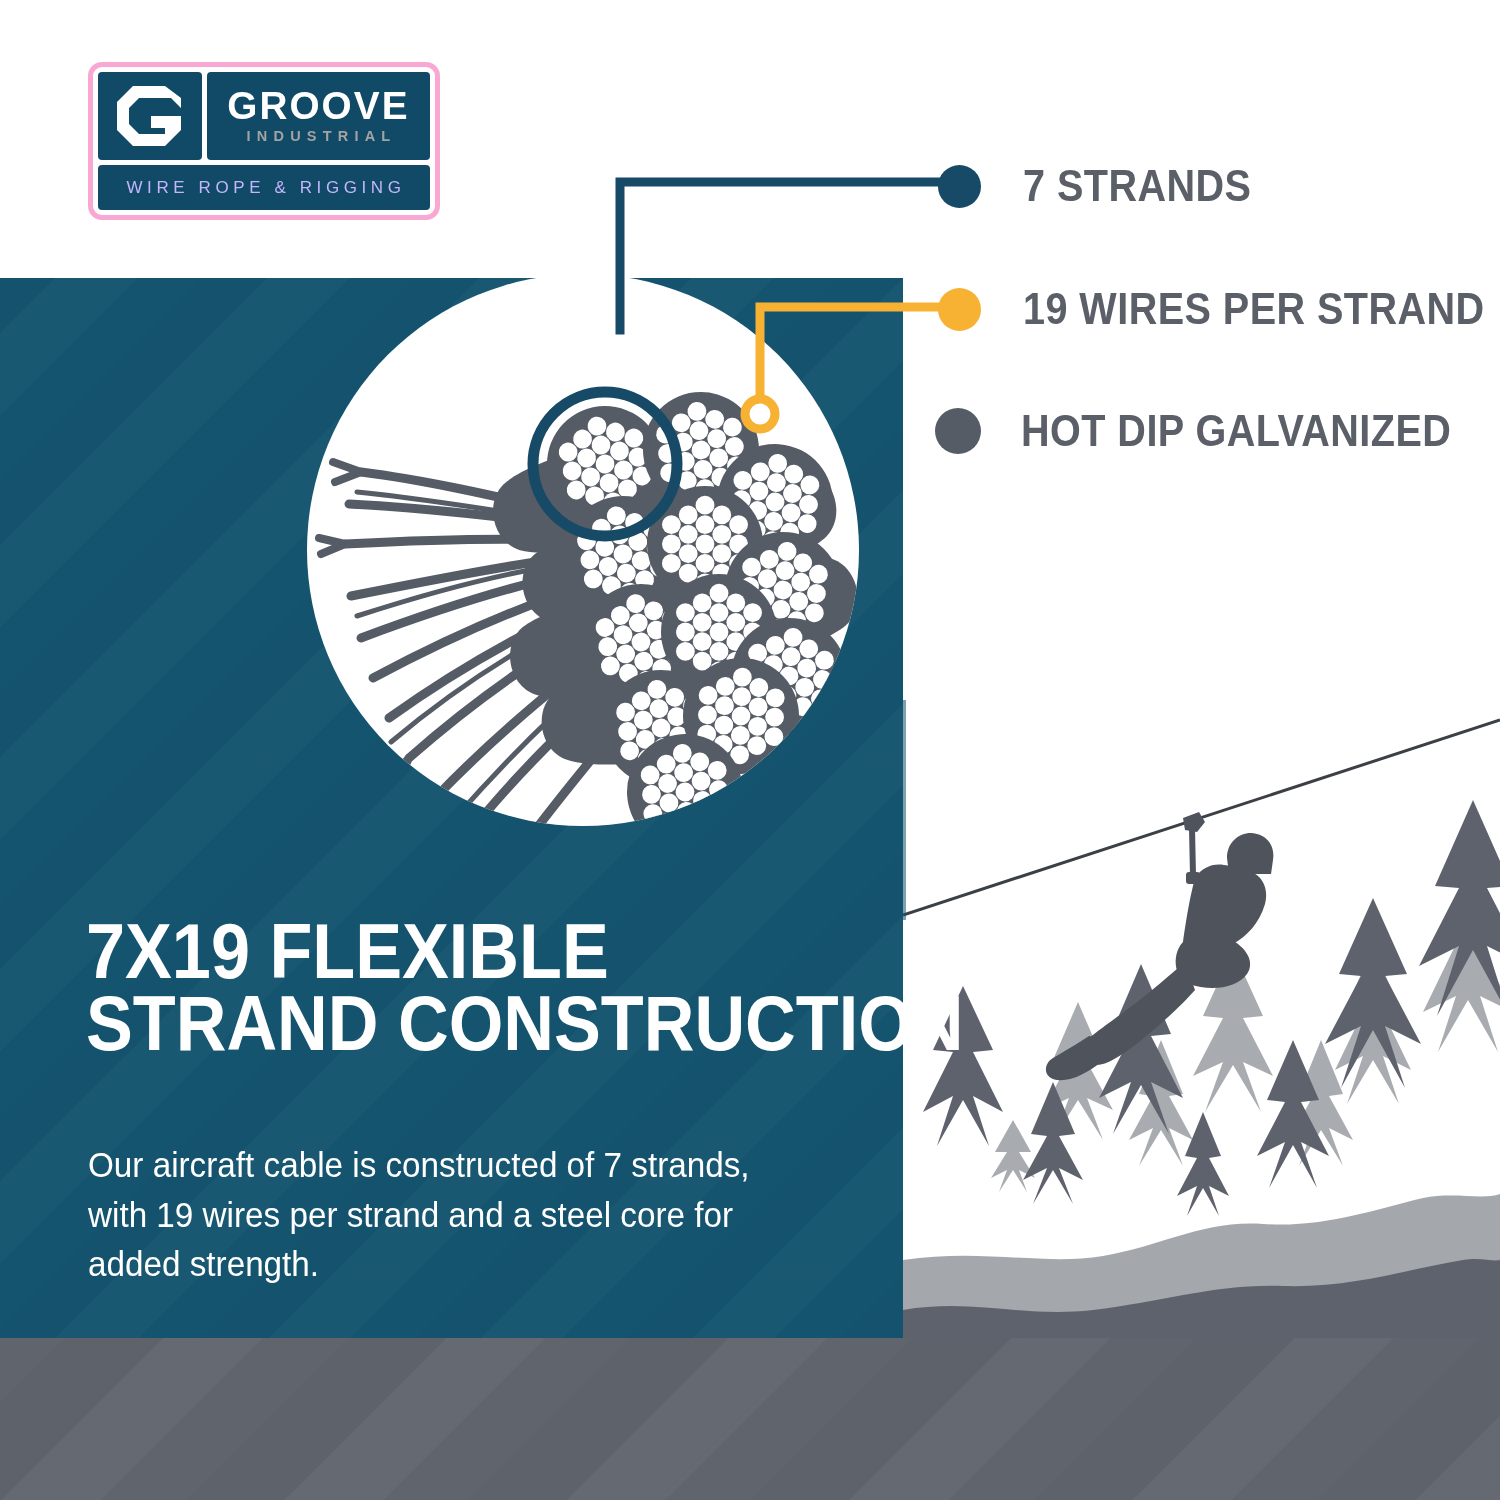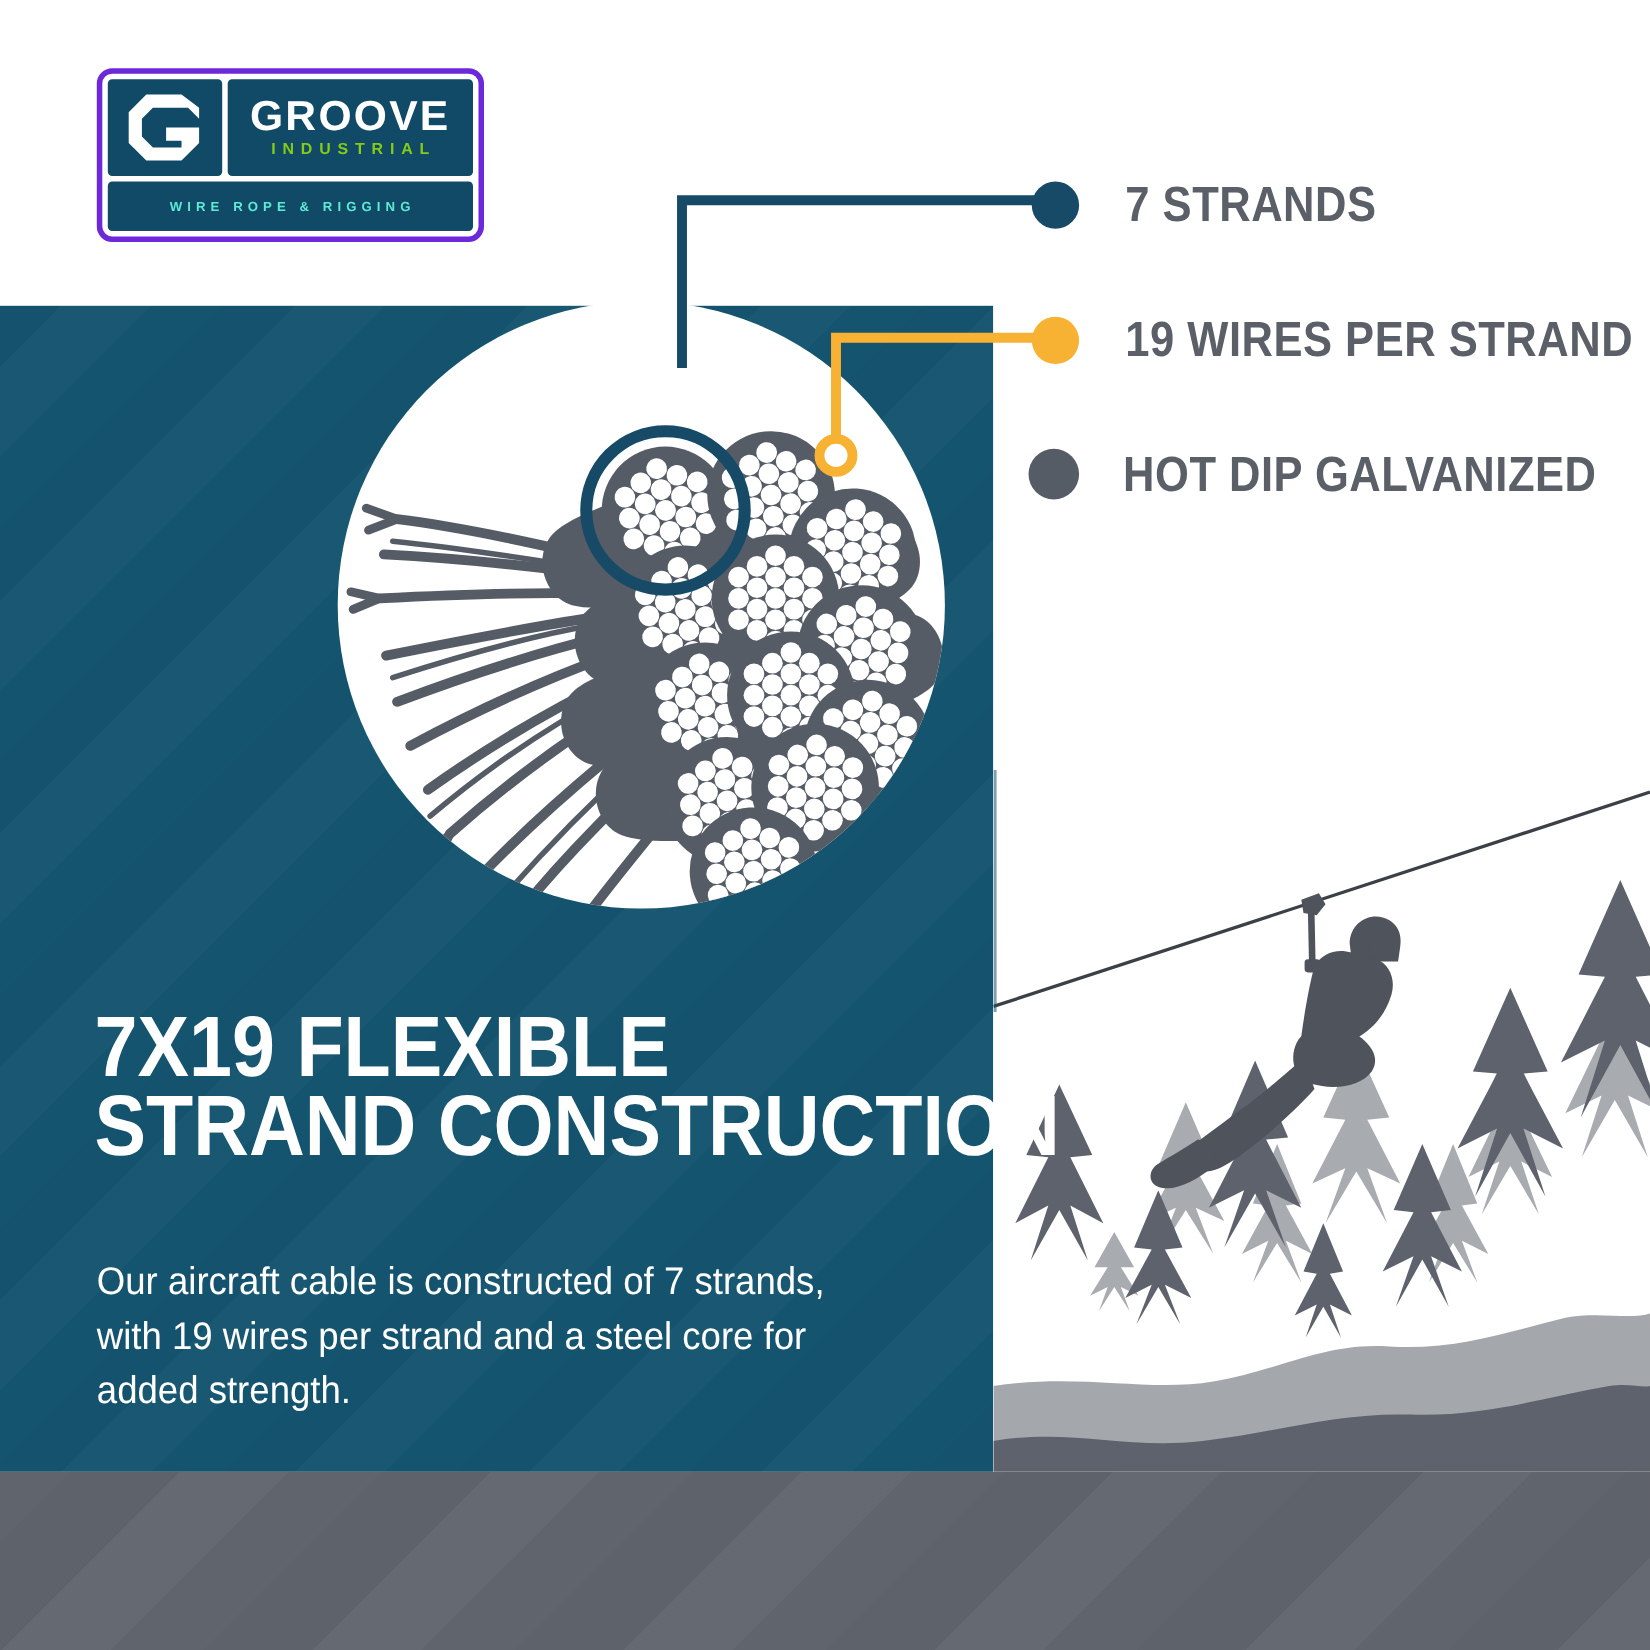--- a/index.html
+++ b/index.html
@@ -1,36 +1,36 @@
 <!DOCTYPE html>
 <html><head>
 <meta charset="utf-8">
 <style>
   html,body{margin:0;padding:0;background:#fff;}
   body{width:1500px;height:1500px;overflow:hidden;font-family:"Liberation Sans",sans-serif;}
   #stage{position:relative;width:1500px;height:1500px;background:#ffffff;overflow:hidden;}
 
   
   #logo{position:absolute;left:88px;top:62px;width:352px;height:158px;
-        border:5px solid #6d28d9;border-radius:14px;background:#ffffff;
+        border:5px solid #f9a8d4;border-radius:14px;background:#ffffff;
         box-sizing:border-box;padding:5px;}
   #logo-inner{width:100%;height:100%;display:flex;flex-direction:column;gap:5px;}
   #logo-top{flex:0 0 88px;display:flex;gap:5px;}
   #logo-mark{flex:0 0 104px;background:#114A66;border-radius:4px;display:flex;
              align-items:center;justify-content:center;}
   #logo-mark svg{width:70px;height:64px;display:block;}
   #logo-words{flex:1;background:#114A66;border-radius:4px;display:flex;
               flex-direction:column;align-items:center;justify-content:center;}
   #logo-groove{color:#fff;font-weight:700;font-size:38px;letter-spacing:2px;
                line-height:0.96;transform:scaleX(1.02);font-family:"Liberation Sans",sans-serif;}
-  #logo-industrial{color:#84cc16;font-weight:700;font-size:14.5px;letter-spacing:6.2px;
+  #logo-industrial{color:#a3a3a3;font-weight:700;font-size:14.5px;letter-spacing:6.2px;
                    margin-top:3px;padding-left:6px;}
   #logo-bottom{flex:1;background:#114A66;border-radius:4px;display:flex;
                align-items:center;justify-content:center;}
-  #logo-tag{color:#5eead4;font-weight:700;font-size:12px;letter-spacing:4.6px;padding-left:4px;}
+  #logo-tag{color:#c4b5fd;font-weight:400;font-size:17px;letter-spacing:4.6px;padding-left:4px;}
 
   
   #blue-panel{position:absolute;left:0;top:278px;width:903px;height:1060px;
               background:#14546F;overflow:hidden;}
   #blue-panel .tex{position:absolute;inset:-40%;
       background:repeating-linear-gradient(-45deg,
         rgba(255,255,255,0.000) 0px, rgba(255,255,255,0.000) 46px,
         rgba(255,255,255,0.022) 46px, rgba(255,255,255,0.022) 104px,
         rgba(0,0,0,0.020) 104px, rgba(0,0,0,0.020) 150px);}
 

